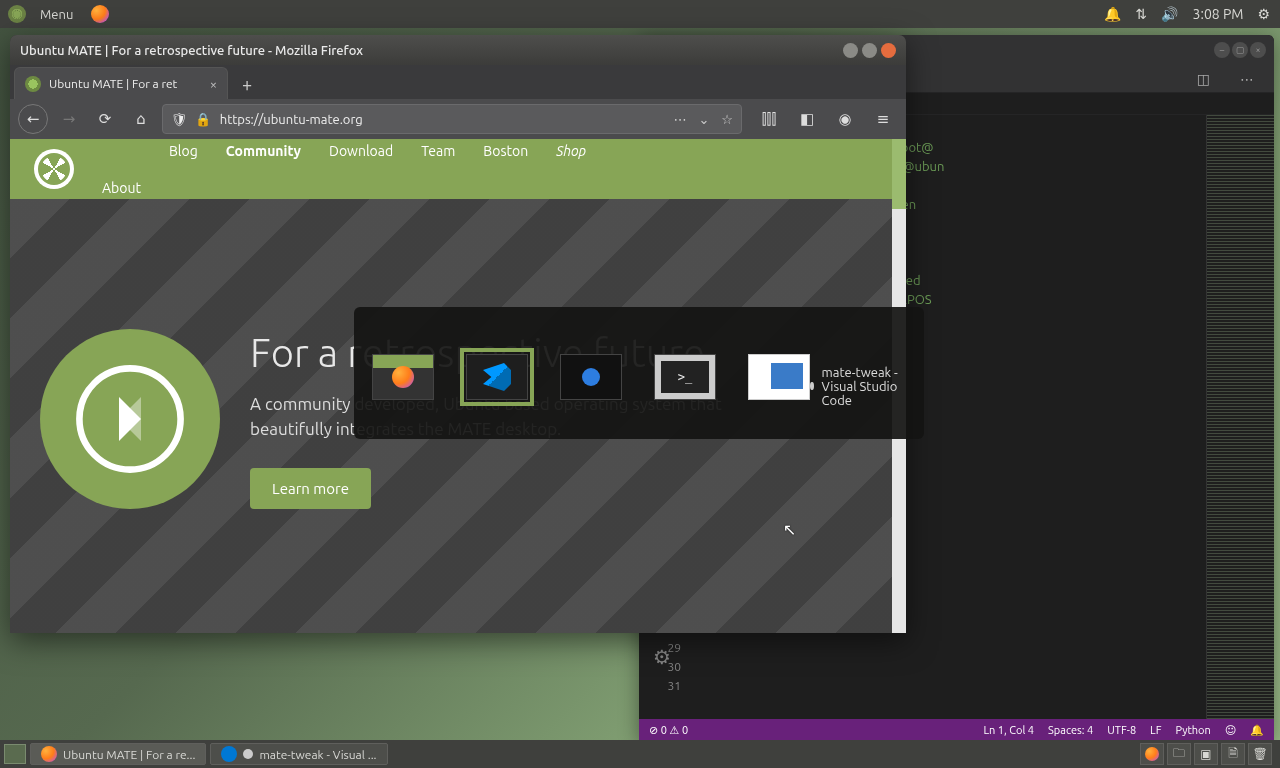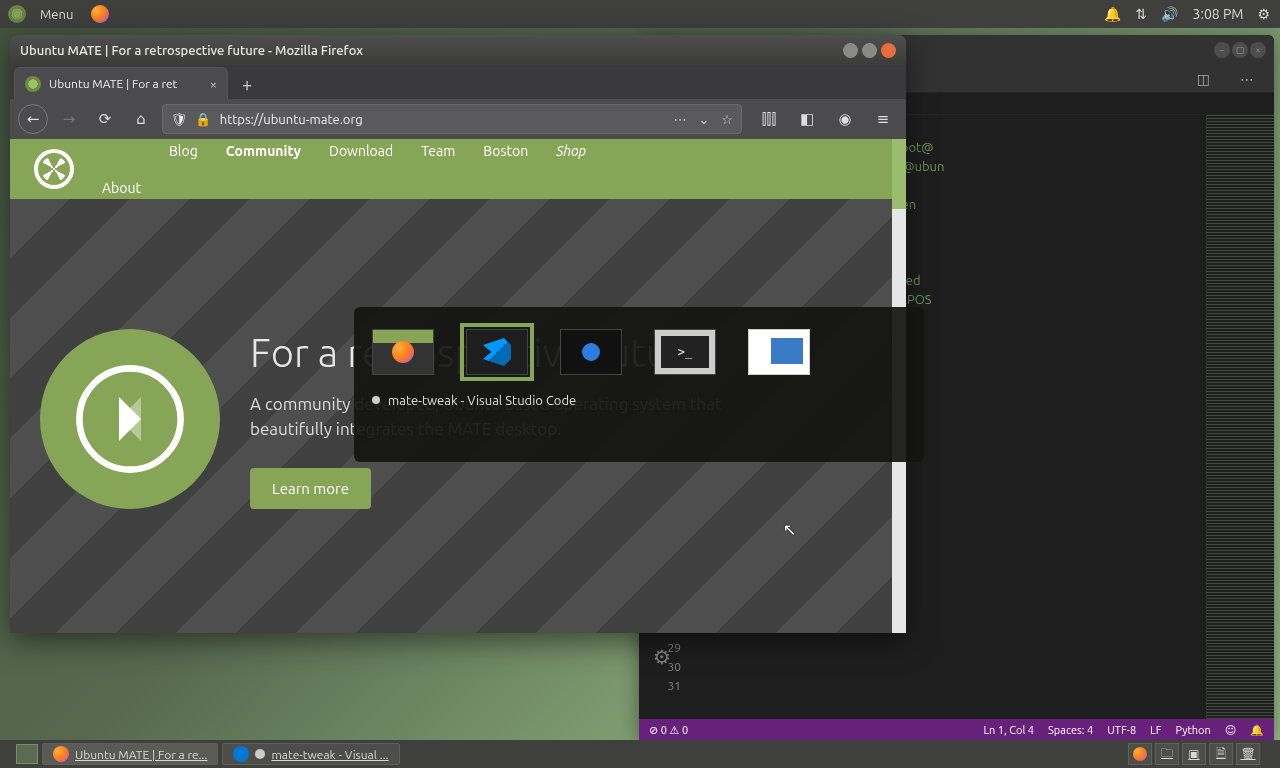--- a/index.html
+++ b/index.html
@@ -53,33 +53,33 @@
 .um-header{height:60px;background:#87a556;display:flex;align-items:center;padding:0 24px;gap:28px;color:#fff;font-size:14px;}
 .um-logo{width:40px;height:40px;border-radius:50%;background:#fff;display:flex;align-items:center;justify-content:center;position:relative;}
 .um-logo::after{content:"";width:26px;height:26px;border:3px solid #87a556;border-radius:50%;background:conic-gradient(#87a556 0 30deg,transparent 30deg 60deg,#87a556 60deg 120deg,transparent 120deg 150deg,#87a556 150deg 210deg,transparent 210deg 240deg,#87a556 240deg 300deg,transparent 300deg 330deg,#87a556 330deg);}
 .um-nav{display:flex;gap:28px;}
 .um-hero{position:relative;min-height:440px;background:#4a4a4a;background-image:linear-gradient(135deg,rgba(80,80,80,.7) 25%,rgba(60,60,60,.7) 25% 50%,rgba(80,80,80,.7) 50% 75%,rgba(60,60,60,.7) 75%);background-size:120px 120px;padding:40px 30px;color:#fff;display:flex;align-items:center;gap:30px;}
 .um-big-logo{width:180px;height:180px;border-radius:50%;background:#87a556;display:flex;align-items:center;justify-content:center;flex-shrink:0;position:relative;}
 .um-big-logo svg{width:110px;height:110px;}
 .um-hero-text h1{font-size:40px;font-weight:300;color:#e8e8e8;margin-bottom:16px;}
 .um-hero-text p{font-size:17px;color:#ddd;line-height:1.5;margin-bottom:26px;max-width:520px;}
 .um-btn{display:inline-block;background:#87a556;color:#fff;padding:12px 22px;border-radius:4px;font-size:15px;}
-.alt-tab { position:absolute; top:307px; left:354px; width:570px; height:155px; background:rgba(20,20,18,.92); border-radius:6px; z-index:30; padding:22px 18px 14px; display:flex; flex-direction:column; align-items:flex-start; }
+.alt-tab { position:absolute; top:307px; left:354px; width:570px; height:132px; background:rgba(20,20,18,.92); border-radius:6px; z-index:30; padding:22px 18px 14px; display:flex; flex-direction:row; align-items:center; }
 .alt-tab-row{display:flex;gap:32px;align-items:center;}
 .alt-thumb{width:62px;height:46px;background:#2a2a2a;border:1px solid #444;display:flex;align-items:center;justify-content:center;position:relative;}
 .alt-thumb.selected{outline:4px solid #87a556;outline-offset:2px;}
 .alt-label{margin-top:18px;color:#ddd;font-size:13px;display:flex;align-items:center;gap:8px;}
 .alt-label .dot{width:8px;height:8px;border-radius:50%;background:#ccc;}
 .thumb-ff{background:linear-gradient(#87a556 0 30%,#333 30%);} .thumb-ff::after{content:"";position:absolute;width:22px;height:22px;border-radius:50%;background:radial-gradient(circle at 30% 30%,#ffb13d,#ff7d1a 50%,#b04cff);}
 .thumb-vs{background:#1e1e1e;} .thumb-vs::after{content:"";width:28px;height:28px;background:linear-gradient(135deg,#0098ff 50%,#006bb3 50%);clip-path:polygon(75% 0,100% 25%,100% 75%,75% 100%,0 75%,30% 50%,0 25%);}
 .thumb-vid{background:#111;display:flex;} .thumb-vid::before,.thumb-vid::after{content:"";width:8px;background:repeating-linear-gradient(#333 0 3px,#111 3px 6px);} .thumb-vid .play{position:absolute;left:50%;top:50%;transform:translate(-50%,-50%);width:18px;height:18px;background:#2d7de0;border-radius:50%;}
 .thumb-term{background:#ccc;} .thumb-term::after{content:">_";position:absolute;inset:6px;background:#222;color:#eee;font-family:monospace;font-size:12px;display:flex;align-items:center;justify-content:center;}
 .thumb-doc{background:#fff;border:1px solid #ccc;} .thumb-doc::after{content:"";position:absolute;top:8px;right:6px;width:32px;height:26px;background:#3a7bc8;}
 .cursor { position:absolute; top:520px; left:783px; z-index:40; color:#fff; font-size:16px; text-shadow:0 0 2px #000;}
-.bottom-panel { position:absolute; bottom:0; left:0; right:0; height:28px; background:#3f403d; display:flex; align-items:center; color:#d8d8d4; font-size:12px; z-index:50; padding:0 16px;text-decoration:underline;}
+.bottom-panel { position:absolute; bottom:0; left:0; right:0; height:28px; background:#3f403d; display:flex; align-items:center; color:#d8d8d4; font-size:12px; z-index:50; padding:0 4px;}
 .bottom-panel .show-desktop{width:22px;height:20px;background:#5a6b4f;border:1px solid #7a8b6f;margin-right:4px;}
 .bottom-panel .task{display:flex;align-items:center;gap:6px;padding:2px 10px;background:#4d4e4a;border:1px solid #5f5f5c;margin-right:4px;height:22px;border-radius:2px;max-width:200px;}
 .bottom-panel .task.active{background:#5a5b56;}
 .bottom-panel .task .ico{width:16px;height:16px;border-radius:50%;}
 .bottom-panel .ff-i{background:radial-gradient(circle at 30% 30%,#ffb13d,#ff7d1a 50%,#b04cff);}
 .bottom-panel .vs-i{background:#0078d4;}
 .bottom-panel .dot-i{width:10px;height:10px;border-radius:50%;background:#ccc;}
 .bottom-panel .tray{margin-left:auto;display:flex;gap:3px;padding-right:4px;}
 .bottom-panel .tray div{width:24px;height:22px;background:#4d4e4a;border:1px solid #5f5f5c;display:flex;align-items:center;justify-content:center;font-size:12px;}
 </style>

